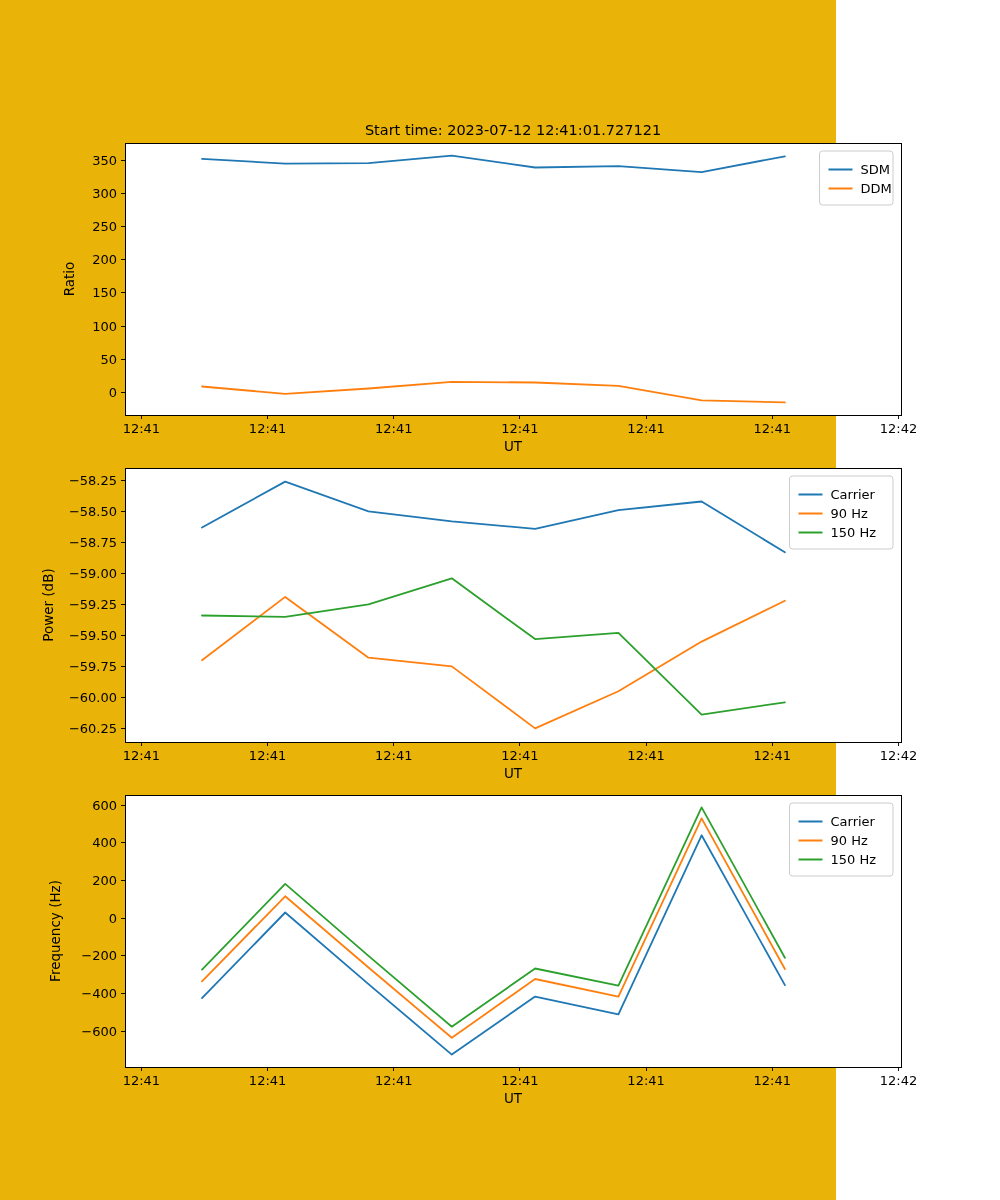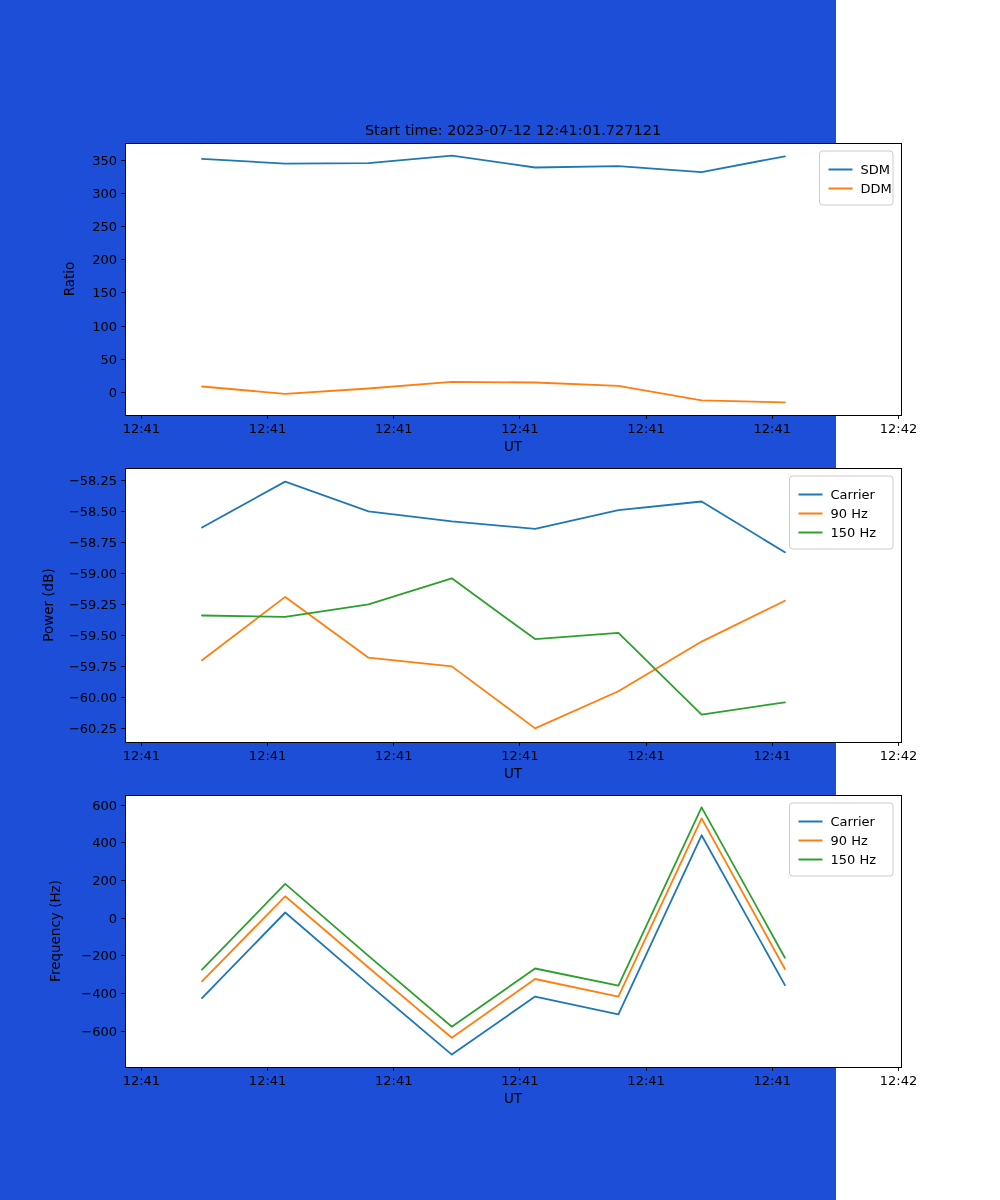--- a/index.html
+++ b/index.html
@@ -1,17 +1,17 @@
 <!DOCTYPE html>
 <html><head>
 <meta charset="utf-8">
 <style>
   html,body{margin:0;padding:0;background:#ffffff;}
   body{width:1000px;height:1200px;overflow:hidden;}
-  .figure{position:relative;width:836px;height:1200px;background:#1d4ed8;}
+  .figure{position:relative;width:836px;height:1200px;background:#eab308;}
   svg text{font-family:"DejaVu Sans","Liberation Sans",sans-serif;fill:#000000;}
   .fig-title{font-size:14.5px;text-anchor:middle;}
   .tick-label{font-size:13px;}
   .axis-label{font-size:13.5px;}
   .legend-label{font-size:13px;}
 </style>
 </head>
 <body>
 
 <div class="figure">

